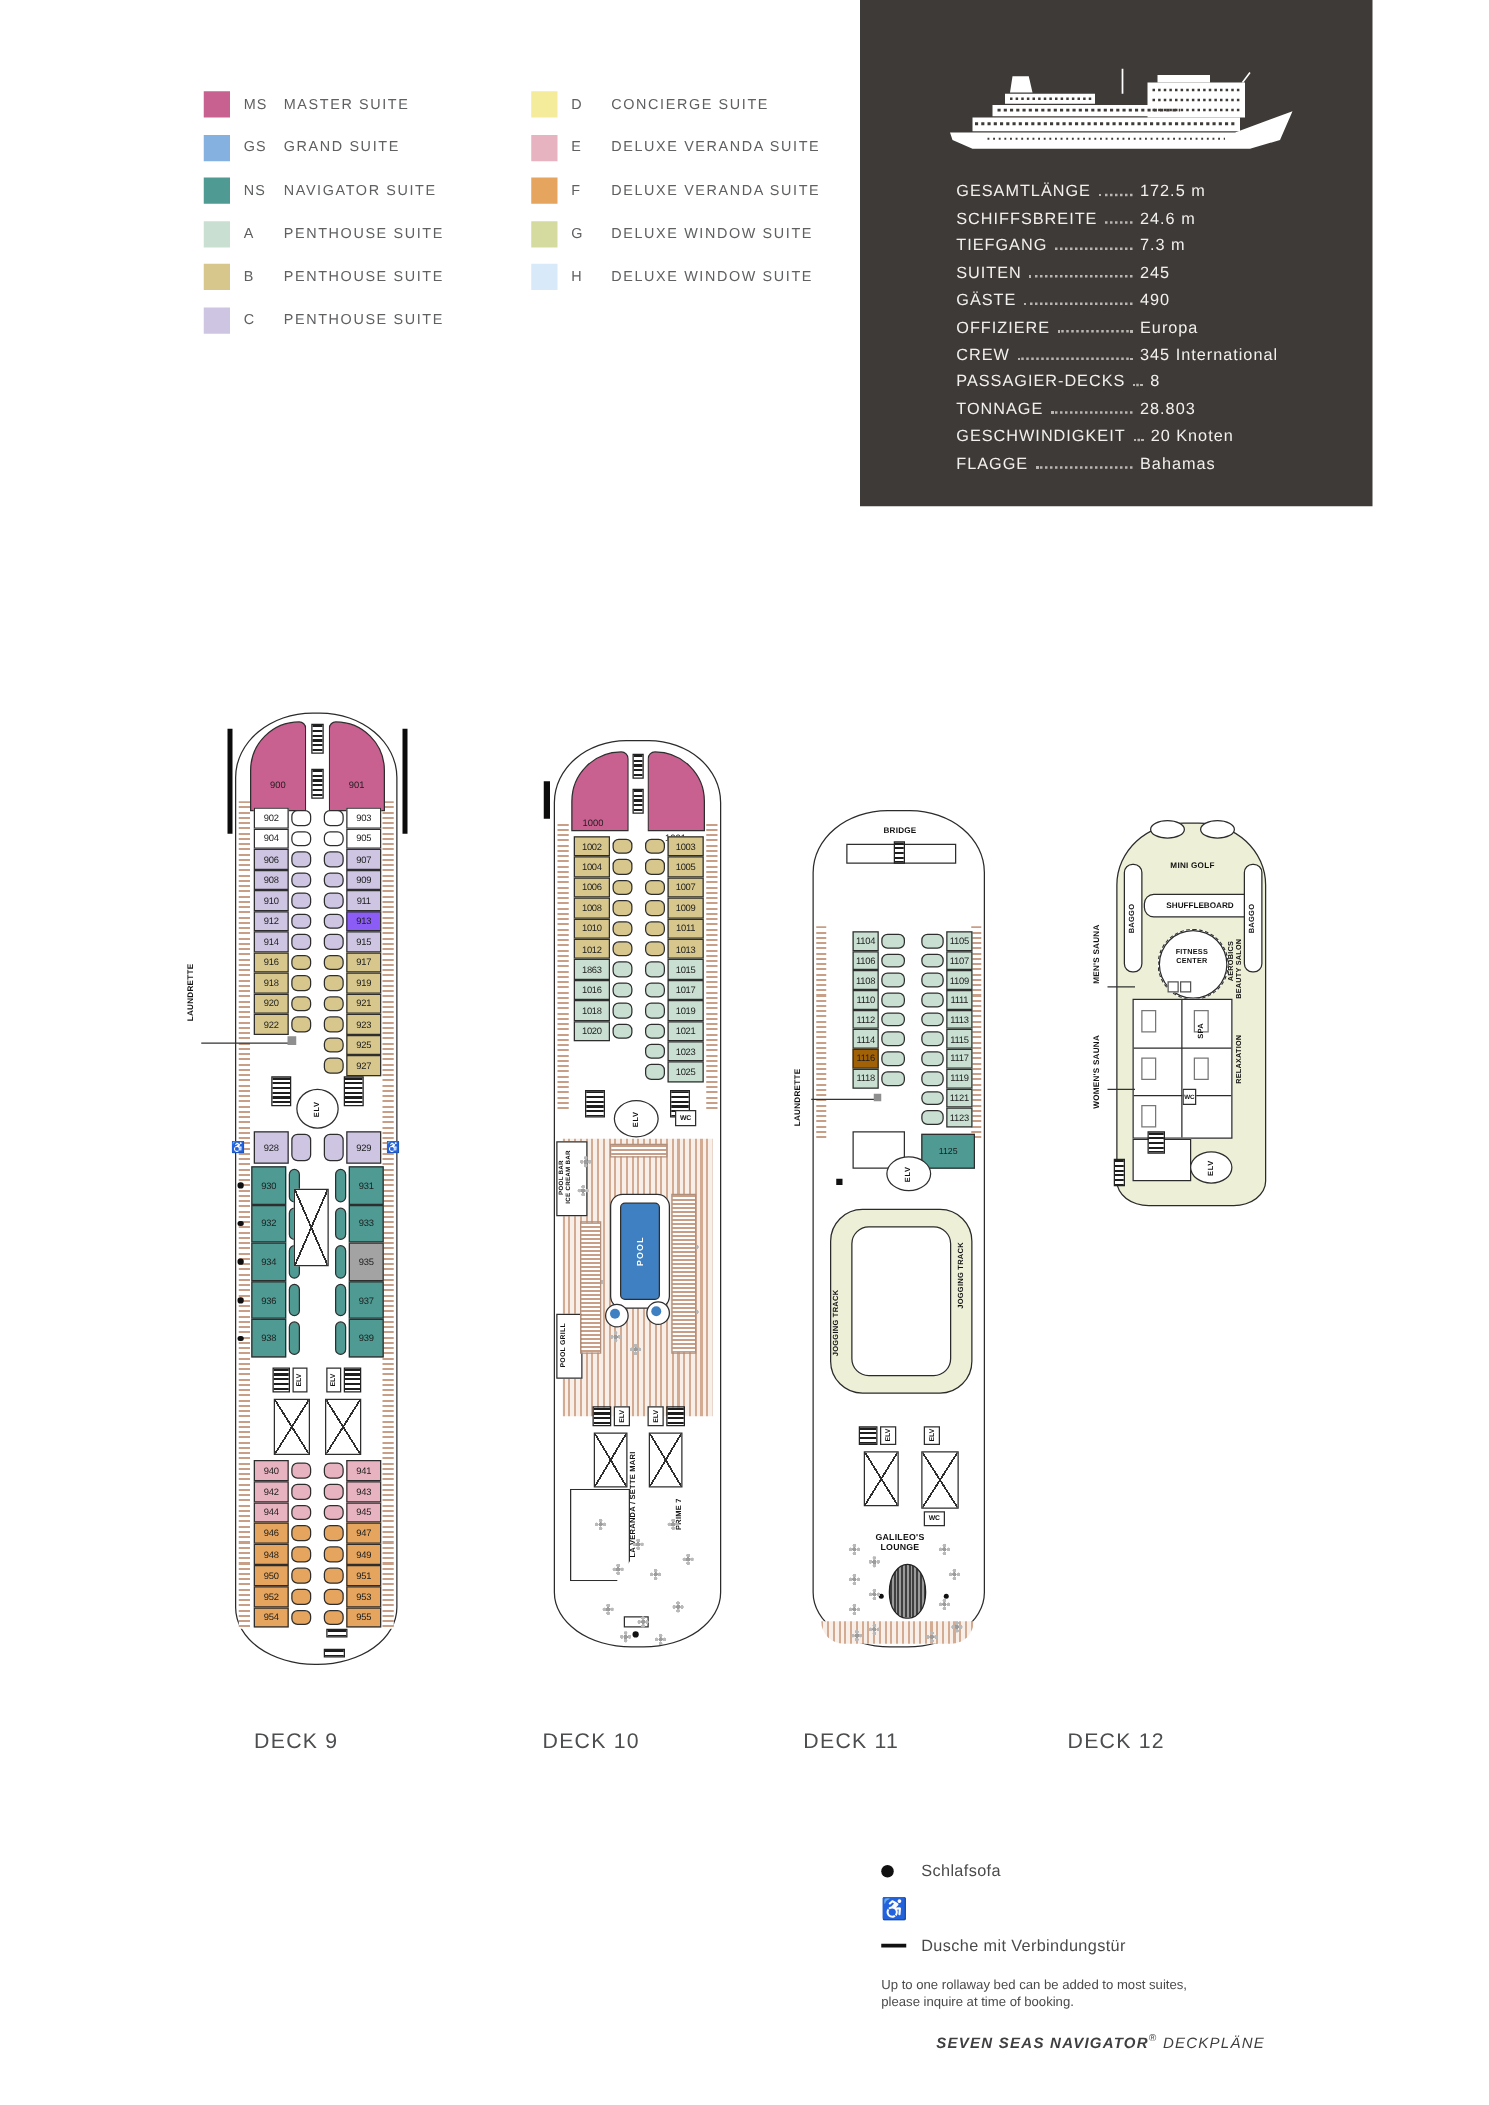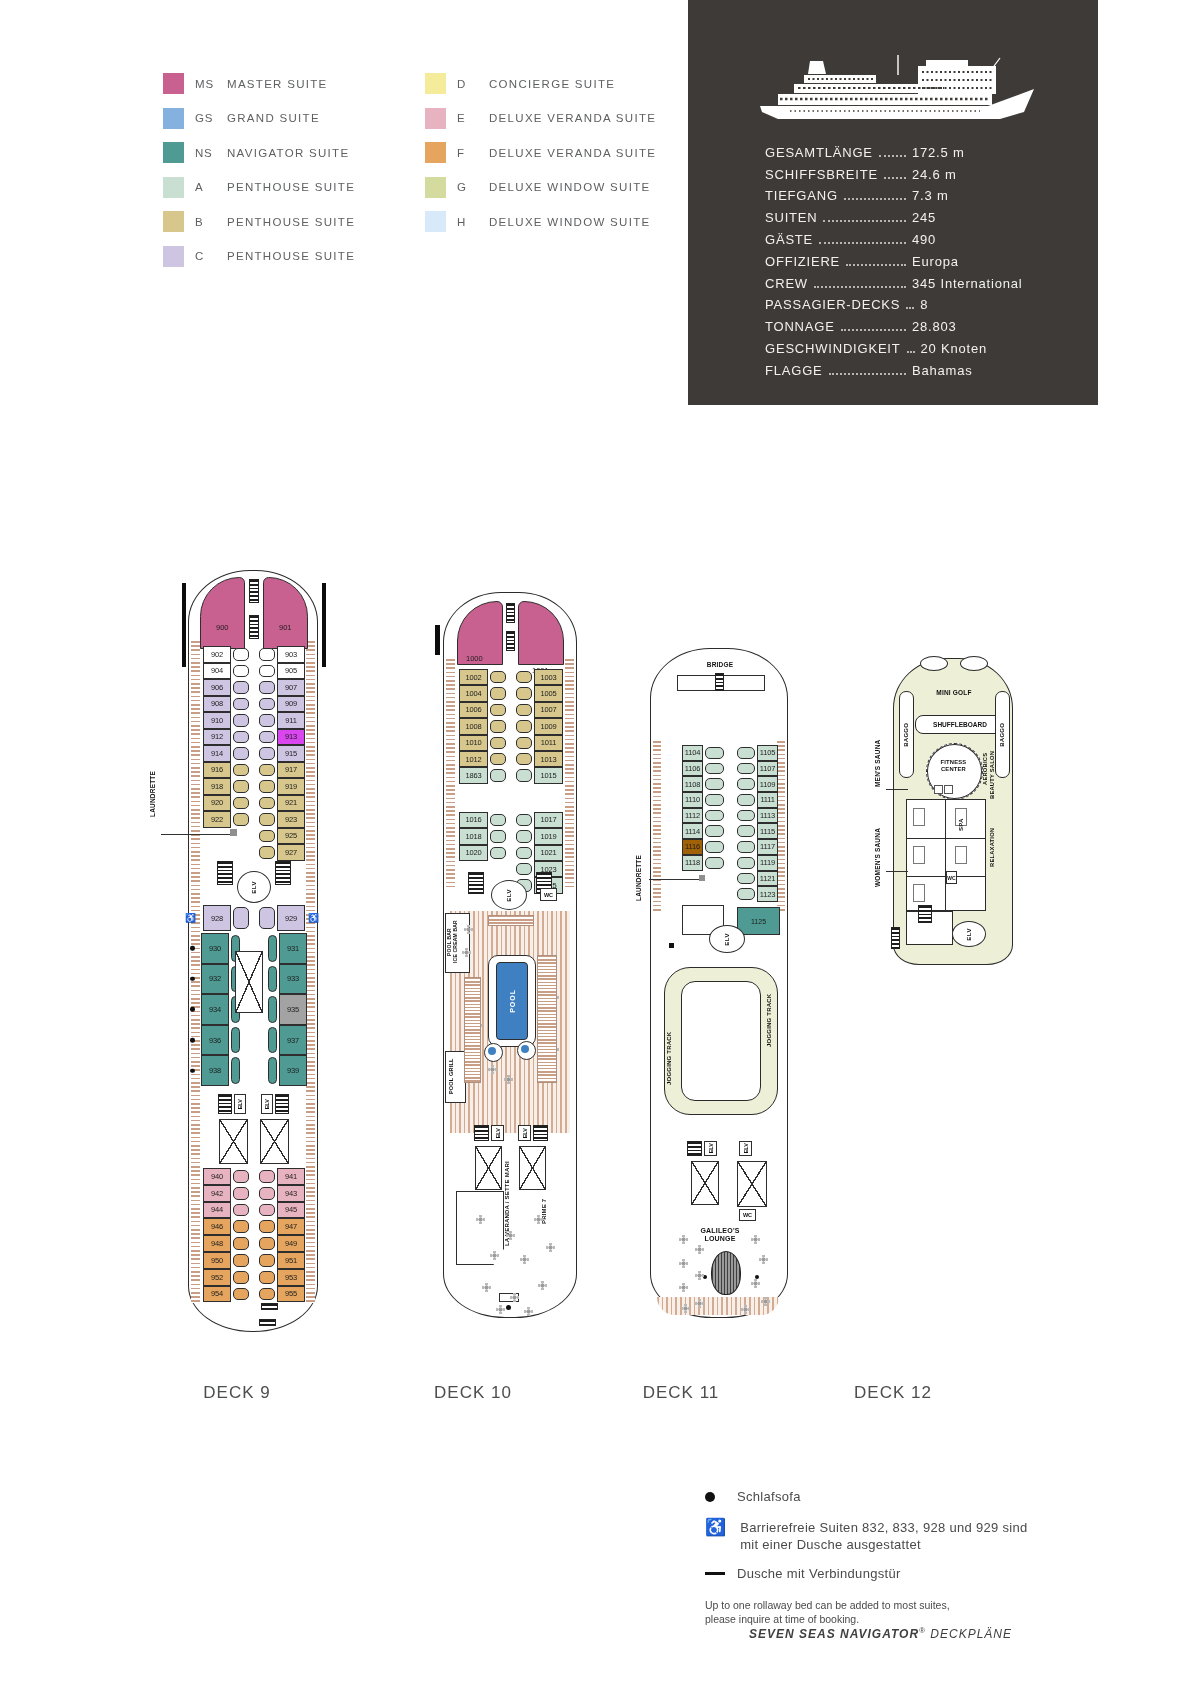--- a/index.html
+++ b/index.html
@@ -263,21 +263,21 @@
           <div class="rbed" style="background: rgb(206, 197, 226);"></div>
           <div></div>
           <div class="rbed" style="background: rgb(206, 197, 226);"></div>
           <div class="rnum" style="background: rgb(206, 197, 226);">911</div>
         </div>
         <div class="rrow" style="height: 16.5px;">
           <div class="rnum" style="background: rgb(206, 197, 226);">912</div>
           <div class="rbed" style="background: rgb(206, 197, 226);"></div>
           <div></div>
           <div class="rbed" style="background: rgb(206, 197, 226);"></div>
-          <div class="rnum" style="background: #d946ef;">913</div>
+          <div class="rnum" style="background: #8b5cf6;">913</div>
         </div>
         <div class="rrow" style="height: 16.5px;">
           <div class="rnum" style="background: rgb(206, 197, 226);">914</div>
           <div class="rbed" style="background: rgb(206, 197, 226);"></div>
           <div></div>
           <div class="rbed" style="background: rgb(206, 197, 226);"></div>
           <div class="rnum" style="background: rgb(206, 197, 226);">915</div>
         </div>
         <div class="rrow" style="height: 16.5px;">
           <div class="rnum" style="background: rgb(215, 199, 141);">916</div>
@@ -517,21 +517,21 @@
           <div class="rbed" style="background: rgb(215, 199, 141);"></div>
           <div class="rnum" style="background: rgb(215, 199, 141);">1013</div>
         </div>
         <div class="rrow" style="height: 16.4px;">
           <div class="rnum" style="background: rgb(201, 223, 210);">1863</div>
           <div class="rbed" style="background: rgb(201, 223, 210);"></div>
           <div></div>
           <div class="rbed" style="background: rgb(201, 223, 210);"></div>
           <div class="rnum" style="background: rgb(201, 223, 210);">1015</div>
         </div>
-        <div class="rrow" style="height: 16.4px; margin-top: 28px;">
+        <div class="rrow" style="height: 16.4px;">
           <div class="rnum" style="background: rgb(201, 223, 210);">1016</div>
           <div class="rbed" style="background: rgb(201, 223, 210);"></div>
           <div></div>
           <div class="rbed" style="background: rgb(201, 223, 210);"></div>
           <div class="rnum" style="background: rgb(201, 223, 210);">1017</div>
         </div>
         <div class="rrow" style="height: 16.4px;">
           <div class="rnum" style="background: rgb(201, 223, 210);">1018</div>
           <div class="rbed" style="background: rgb(201, 223, 210);"></div>
           <div></div>
@@ -805,21 +805,20 @@
   <div class="deckcap" style="left:681px;">DECK 11</div>
   <div class="deckcap" style="left:893px;">DECK 12</div>
 
   <div class="abs" style="left:705px;top:1488px;width:340px;">
     <div style="display:flex;align-items:center;margin-bottom:14px;">
       <span style="width:10px;height:10px;border-radius:50%;background:#111;margin-right:22px;flex:0 0 10px;"></span>
       <span class="fn-text">Schlafsofa</span>
     </div>
     <div style="display:flex;align-items:flex-start;margin-bottom:12px;">
       <span style="font-size:17px;line-height:17px;margin-right:14px;flex:0 0 18px;color:#111;">♿</span>
-      <span class="fn-text" style="max-width:300px;display:inline-block;">Barrierefreie Suiten 832, 833, 928 und 929 sind mit einer Dusche ausgestattet</span>
     </div>
     <div style="display:flex;align-items:center;margin-bottom:16px;">
       <span style="width:20px;height:3px;background:#111;margin-right:12px;flex:0 0 20px;"></span>
       <span class="fn-text">Dusche mit Verbindungstür</span>
     </div>
     <div class="fn-small" style="max-width:270px;">Up to one rollaway bed can be added to most suites, please inquire at time of booking.</div>
   </div>
   <div id="brand">
     <span class="nm">SEVEN SEAS NAVIGATOR</span><span class="reg">®</span><span> DECKPLÄNE</span>
   </div>

